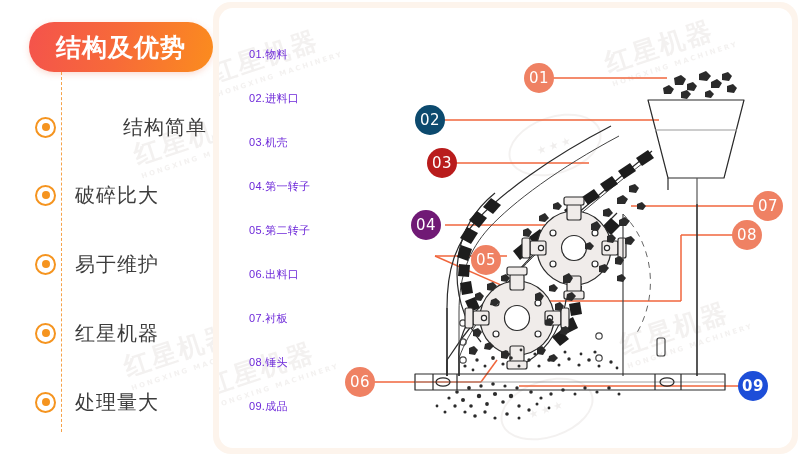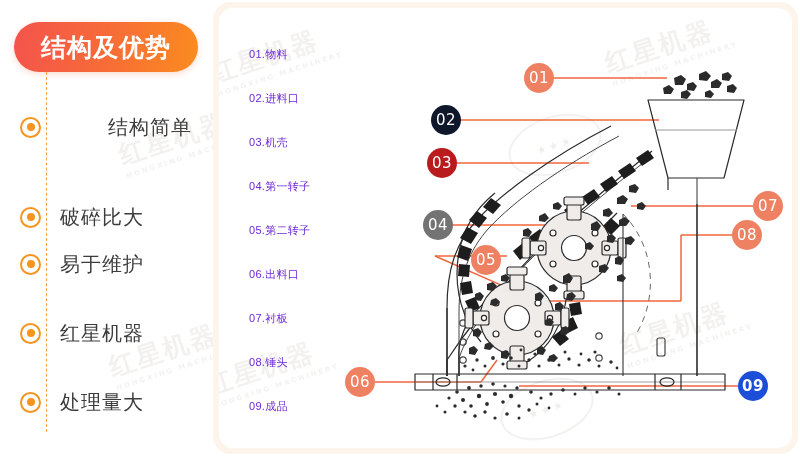--- a/index.html
+++ b/index.html
@@ -13,21 +13,21 @@
     position: relative;
   }
   #root {
     position: absolute; inset: 0;
     background: #ffffff;
   }
 
   
   .left-panel {
     position: absolute;
-    left: 0; top: 0;
+    left: 15px; top: 0;
     width: 212px; height: 457px;
   }
   .title-pill {
     position: absolute;
     left: 14px; top: 22px;
     width: 184px; height: 50px;
     border-radius: 25px;
     display: flex; align-items: center; justify-content: center;
     color: #ffffff;
     font-size: 25px;
@@ -165,21 +165,21 @@
     <div class="title-pill" style="background: linear-gradient(100deg,#f4534c 0%,#f76a39 48%,#fb8c1e 100%);">
       <span>结构及优势</span>
     </div>
 
     <div class="dash-line"></div>
 
     <div class="feature-item" style="top:112px;gap:48px;">
       <span class="bullet"></span>
       <span class="feature-label">结构简单</span>
     </div>
-    <div class="feature-item" style="top:180px;margin-top:22px;">
+    <div class="feature-item" style="top:180px;">
       <span class="bullet"></span>
       <span class="feature-label">破碎比大</span>
     </div>
     <div class="feature-item" style="top:249px;">
       <span class="bullet"></span>
       <span class="feature-label">易于维护</span>
     </div>
     <div class="feature-item" style="top:318px;">
       <span class="bullet"></span>
       <span class="feature-label">红星机器</span>
@@ -503,23 +503,23 @@
             <circle cx="226" cy="404" r="1.5"></circle>
                 <circle cx="218" cy="398" r="1.4"></circle>
             <circle cx="318" cy="396" r="1.5"></circle>
                 <circle cx="330" cy="400" r="1.4"></circle>
           </g>
         </g>
       </svg>
       </div>
 
       <div class="badge" style="left:305px; top:55px; background:#ef8163;">01</div>
-      <div class="badge" style="left:212px; top:97px; background:#0f172a;">02</div>
+      <div class="badge" style="left:196px; top:97px; background:#0c4a6e;">02</div>
       <div class="badge" style="left:208px; top:140px; background:#b91c1c;">03</div>
-      <div class="badge" style="left:204px; top:202px; background:#737373;">04</div>
+      <div class="badge" style="left:192px; top:202px; background:#701a75;">04</div>
       <div class="badge" style="left:252px; top:237px; background:#ef8163;">05</div>
       <div class="badge" style="left:126px; top:359px; background:#ef8163;">06</div>
       <div class="badge" style="left:534px; top:183px; background:#ef8163;">07</div>
       <div class="badge" style="left:513px; top:212px; background:#ef8163;">08</div>
       <div class="badge" style="left:519px; top:363px; background:#1d4ed8;font-weight:bold;">09</div>
 
     </div>
   </div>
 </div>
 

